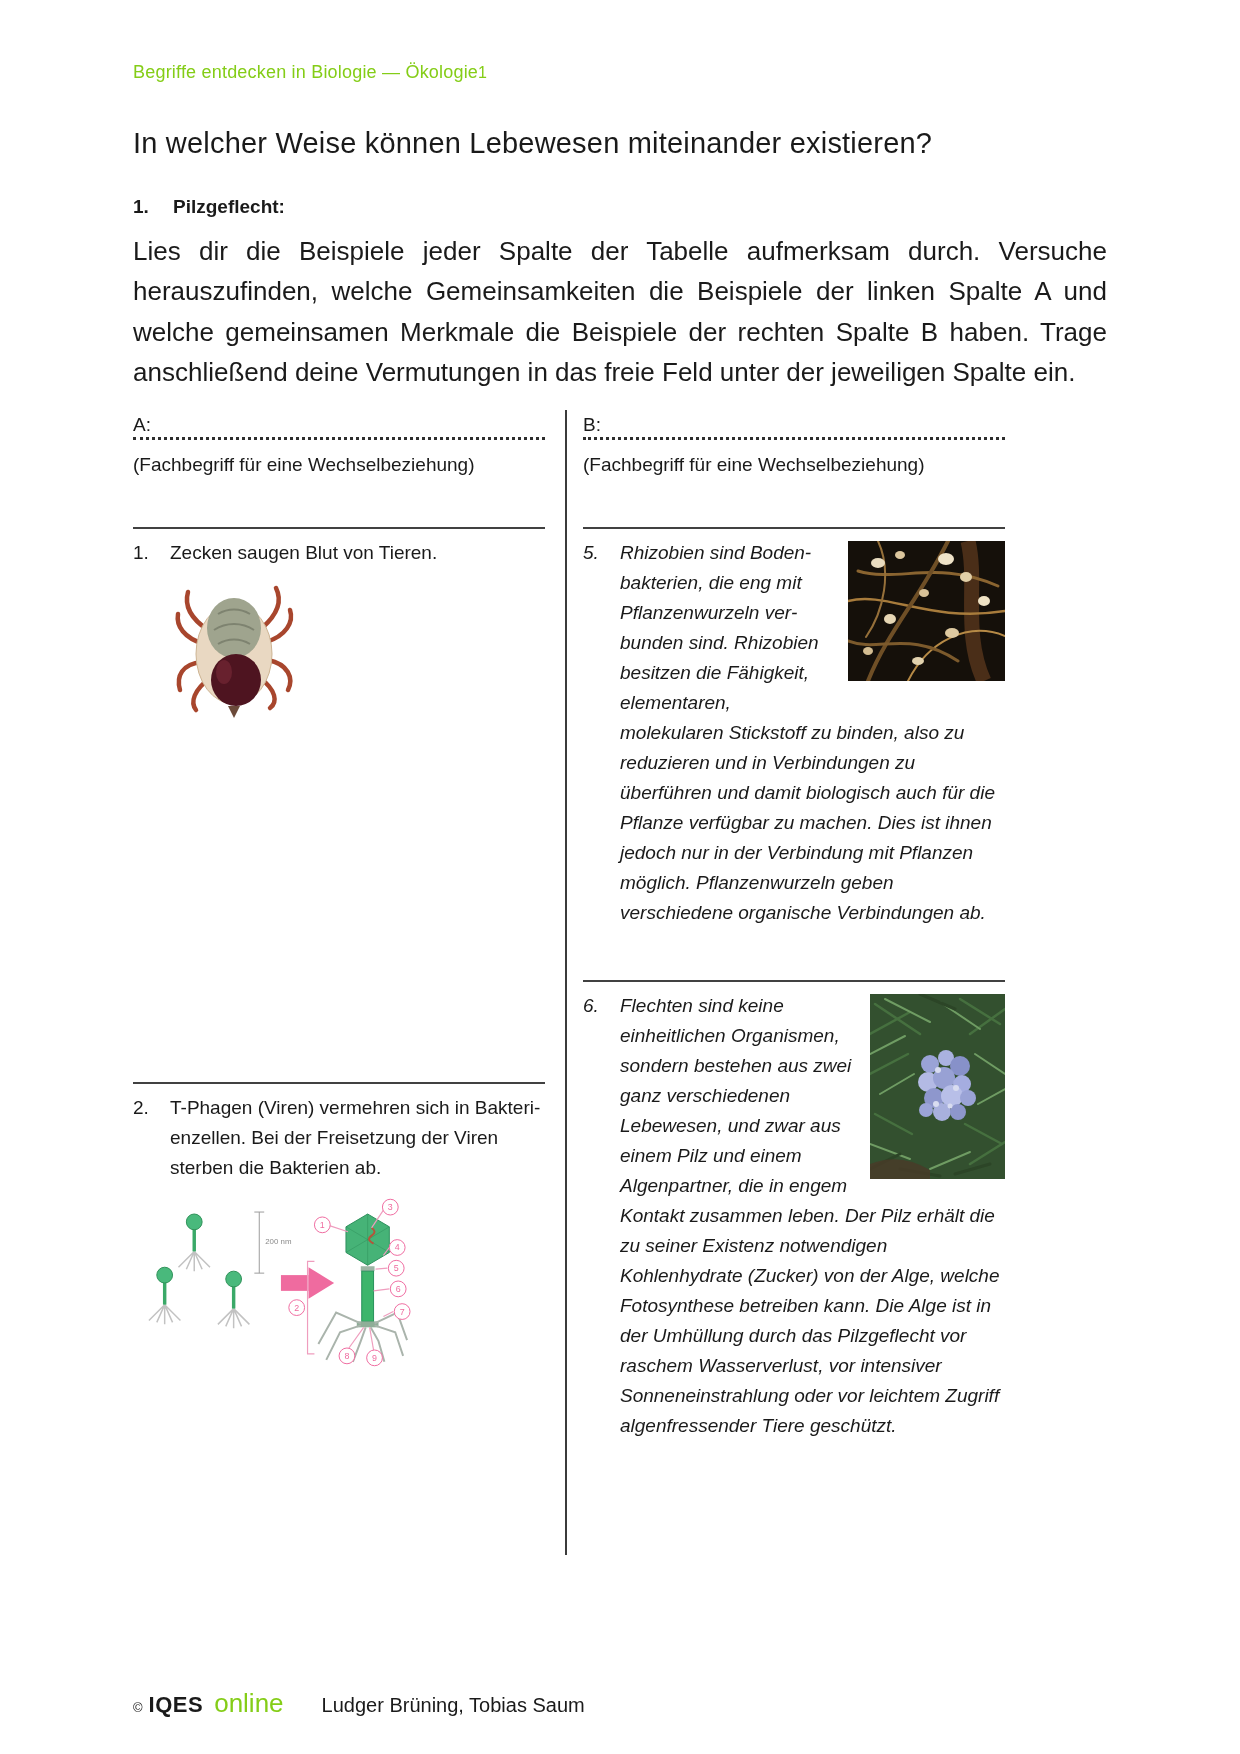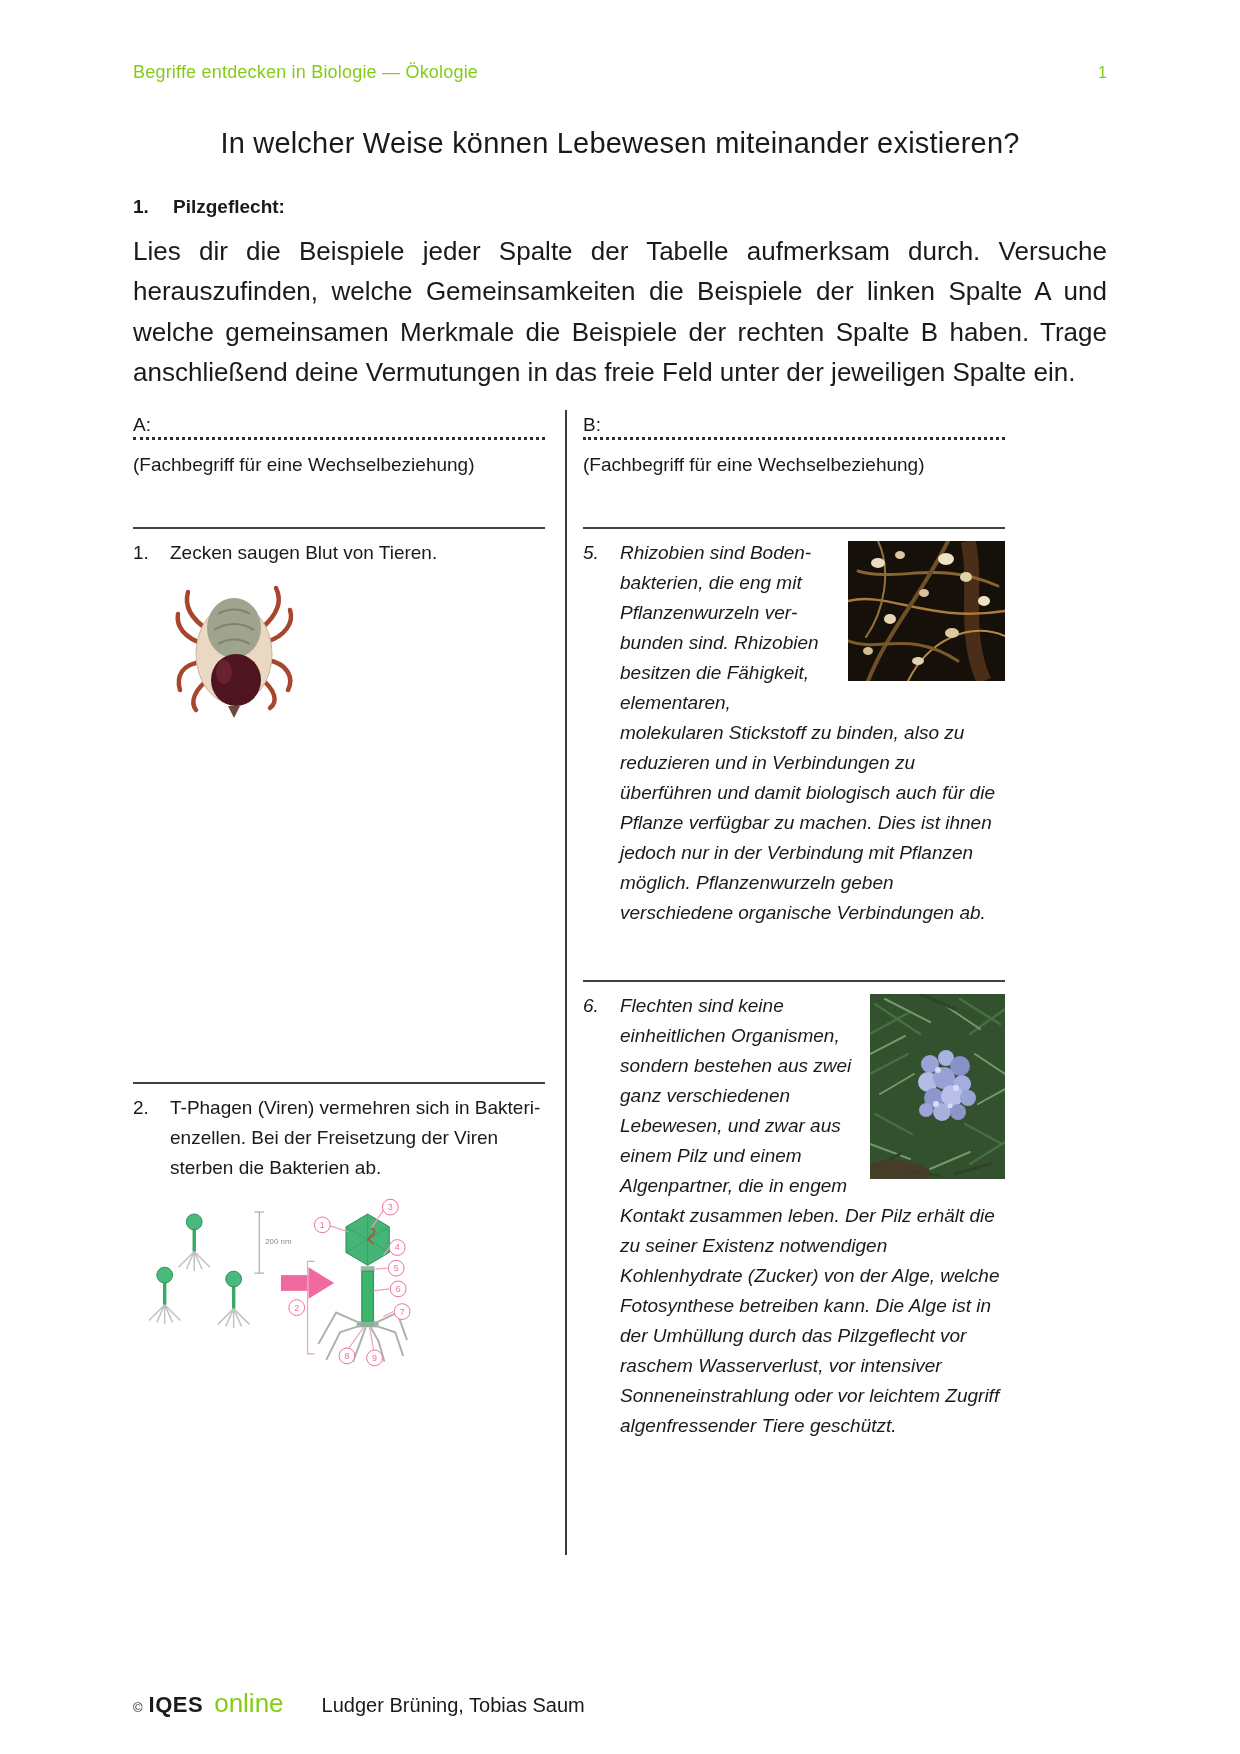--- a/index.html
+++ b/index.html
@@ -4,26 +4,26 @@
 <style>
   * { margin:0; padding:0; box-sizing:border-box; }
   html,body { background:#ffffff; }
   body {
     width:1240px; height:1754px; position:relative; overflow:hidden;
     font-family:"Liberation Sans", sans-serif; color:#1a1a1a;
   }
   .page { padding:62px 133px 0 133px; }
 
   
-  .doc-header { display:flex; justify-content:space-between; align-items:baseline; }
+  .doc-header { display:flex; align-items:baseline; }
   .doc-header .doc-title { color:var(--accent); font-size:18px; letter-spacing:.2px; }
   .doc-header .page-num { color:var(--accent); font-size:16px; }
 
   
-  .main-title { margin-top:44px; font-size:29px; font-weight:500; letter-spacing:.2px;text-align:center; }
+  .main-title { margin-top:44px; font-size:29px; font-weight:500; letter-spacing:.2px; }
 
   
   .task-heading { margin-top:36px; font-size:19px; font-weight:bold; display:flex; }
   .task-heading .tnum { width:40px; flex-shrink:0; }
   .task-instructions {
     margin-top:13px; font-size:26px; line-height:1.55; text-align:justify;
     hyphens:auto; -webkit-hyphens:auto;
   }
 
   

